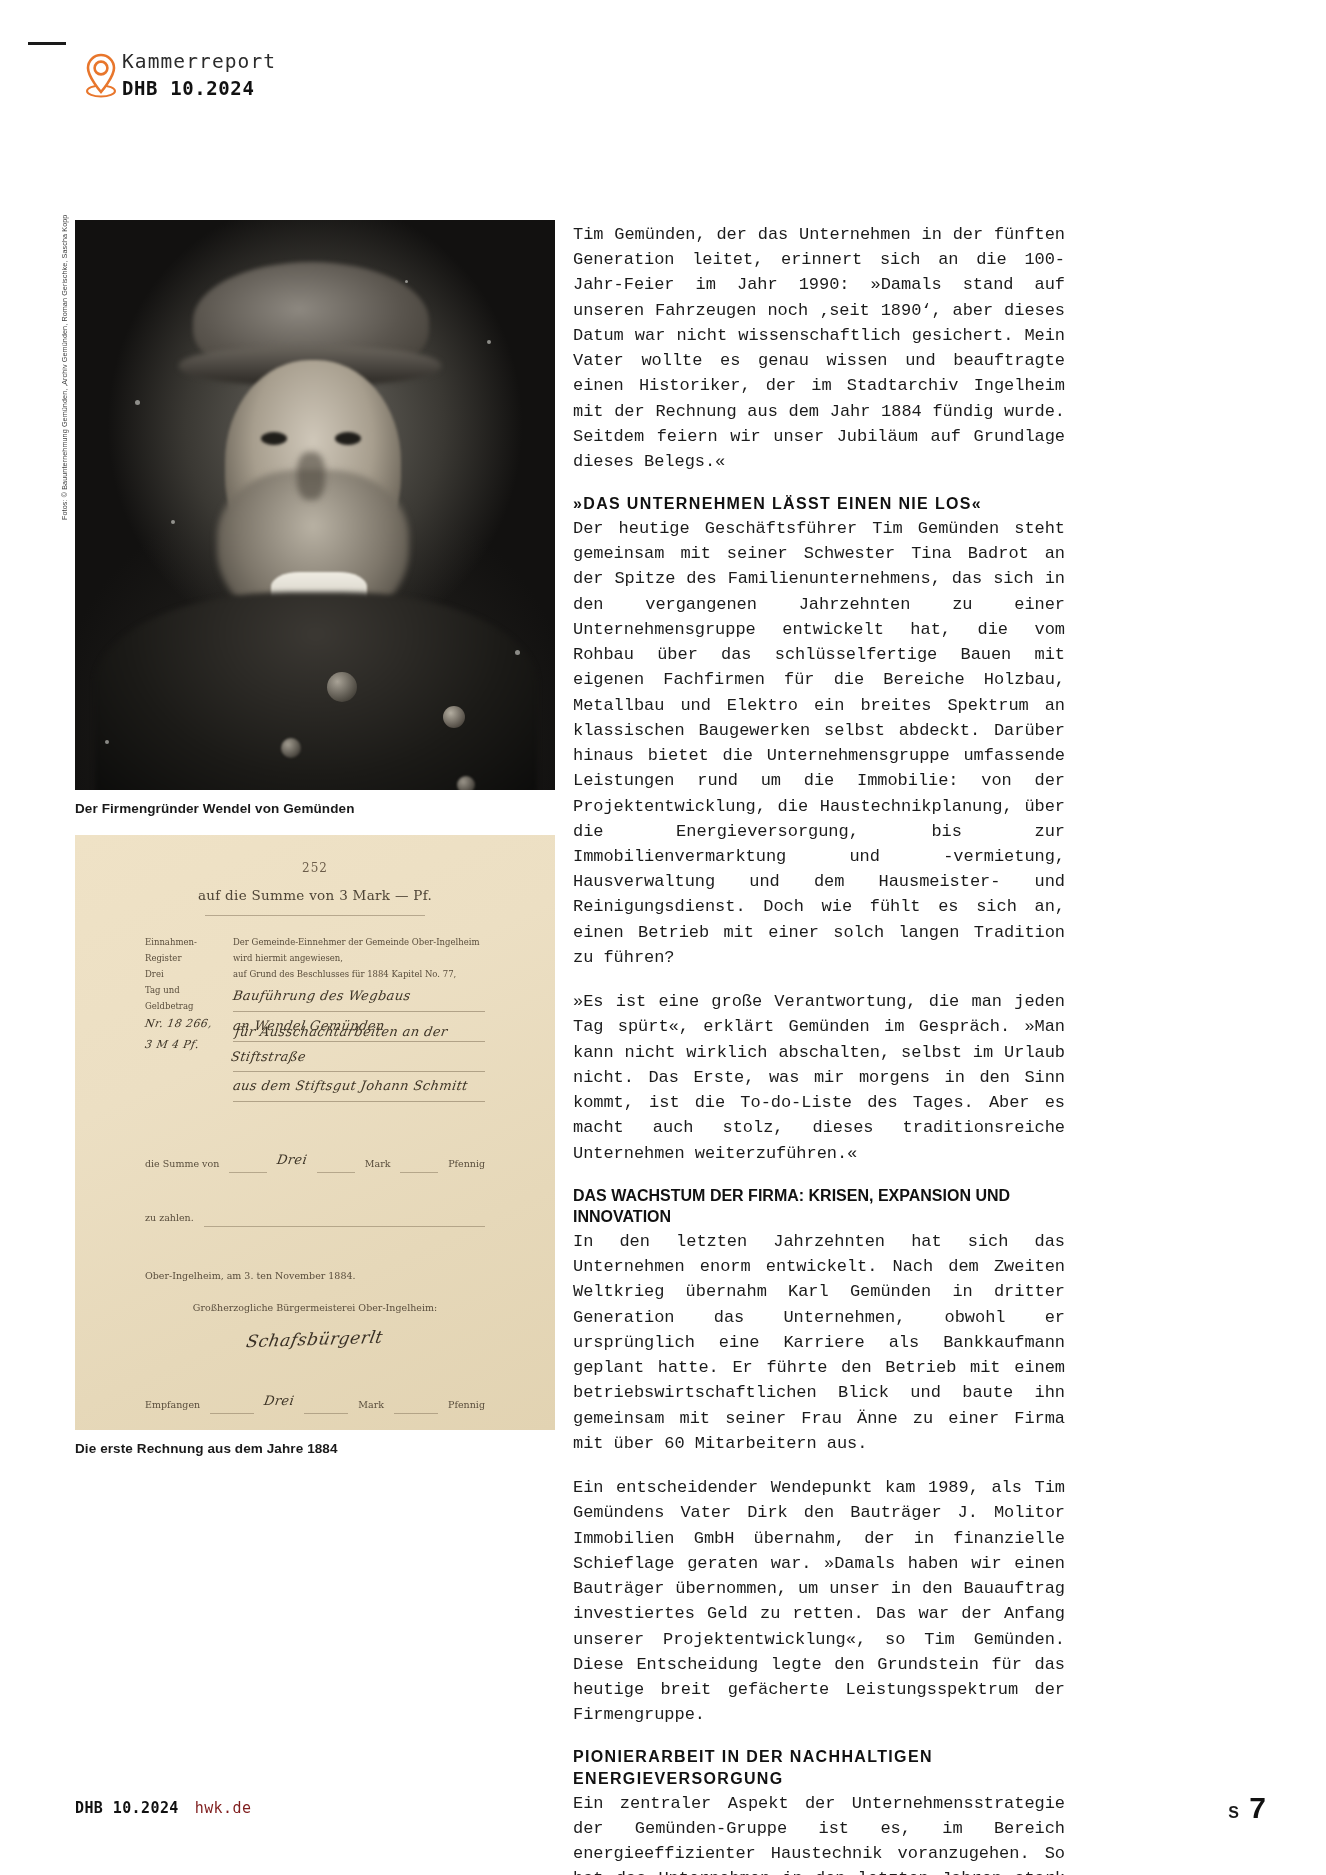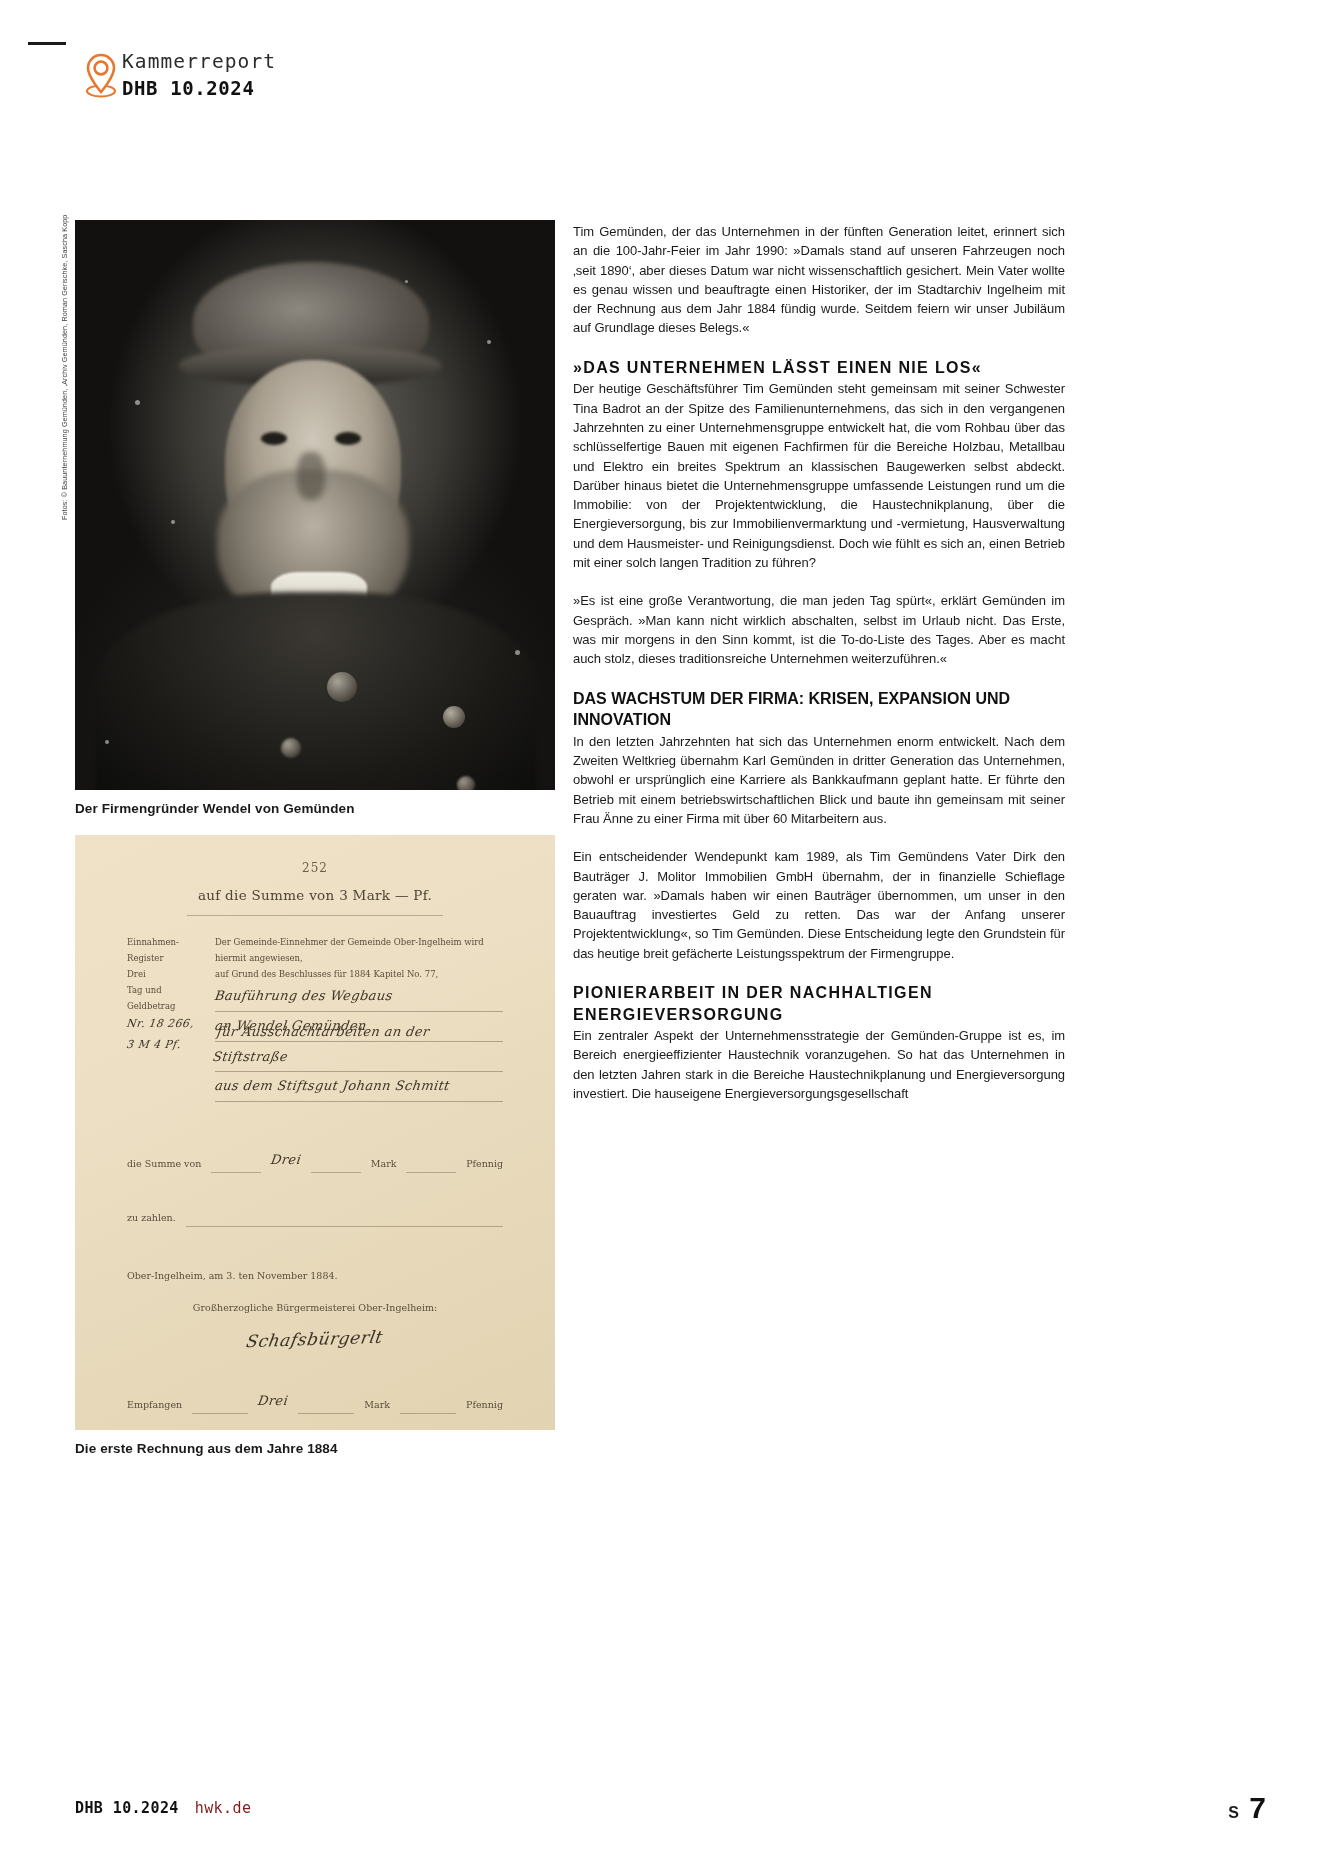--- a/index.html
+++ b/index.html
@@ -146,21 +146,21 @@
     width: 480px;
     height: 595px;
     margin-top: 17px;
     position: relative;
     overflow: hidden;
     background: linear-gradient(155deg,#efe2c6 0%, #ecdfc3 35%, #e6d8b9 70%, #e2d3b2 100%);
   }
   .doc-inner {
     position: absolute;
     inset: 0;
-    padding: 26px 52px;
+    padding: 26px 70px;
     box-sizing: border-box;
     color: #4a4033;
   }
   .doc-num {
     text-align: center;
     font-family: "DejaVu Serif", serif;
     font-size: 12px;
     color: #6b5c49;
     letter-spacing: 1px;
   }
@@ -244,27 +244,28 @@
   }
 
   
   .right-col {
     position: absolute;
     left: 573px;
     top: 222px;
     width: 492px;
   }
   .body-p {
-    font-size: 13px;
+    font-size: 17px;
     line-height: 1.485;
     color: #1b1b1b;
     text-align: justify;
     margin: 0 0 19px 0;
     letter-spacing: -0.05px;
     font-stretch: condensed;
+    font-family: Liberation Mono, monospace;
   }
   .body-p.tight { margin-bottom: 0; }
   .sec-head {
     font-size: 16px;
     font-weight: bold;
     color: #111111;
     margin: 0 0 1px 0;
     line-height: 1.35;
   }
   .sec-head.spaced { letter-spacing: 1.35px; }

